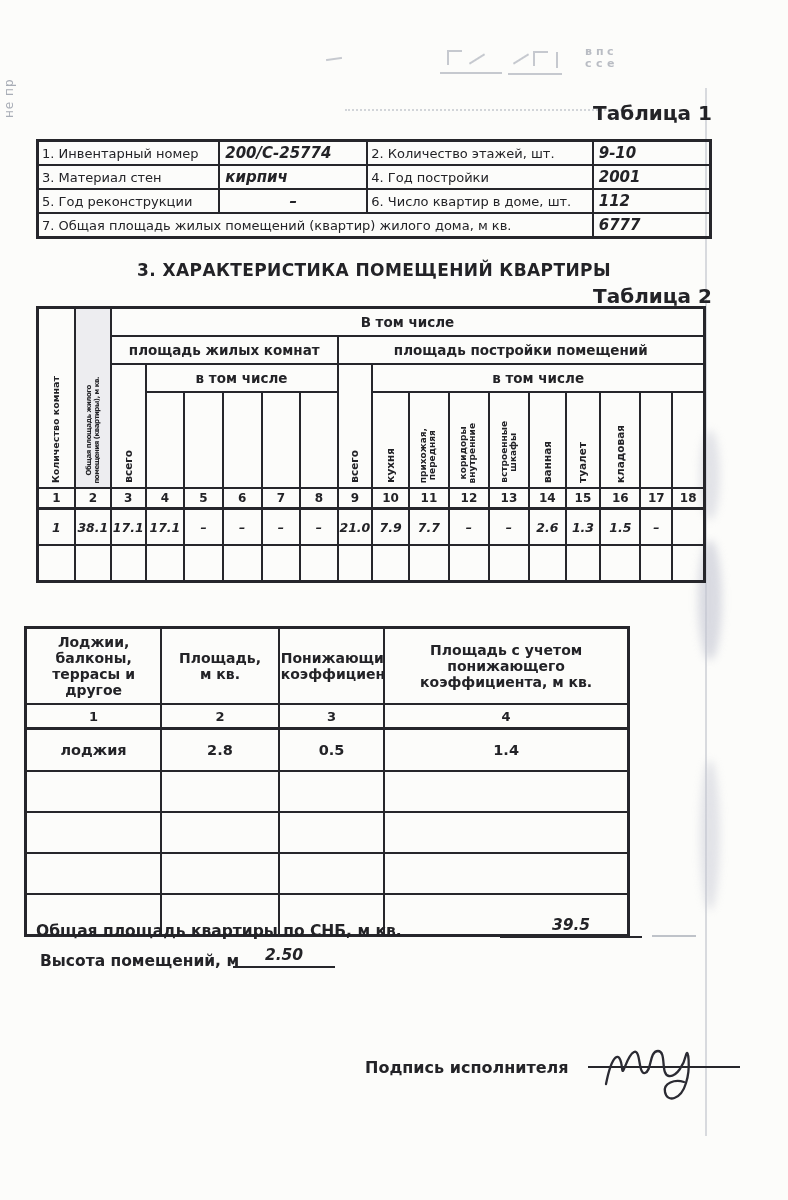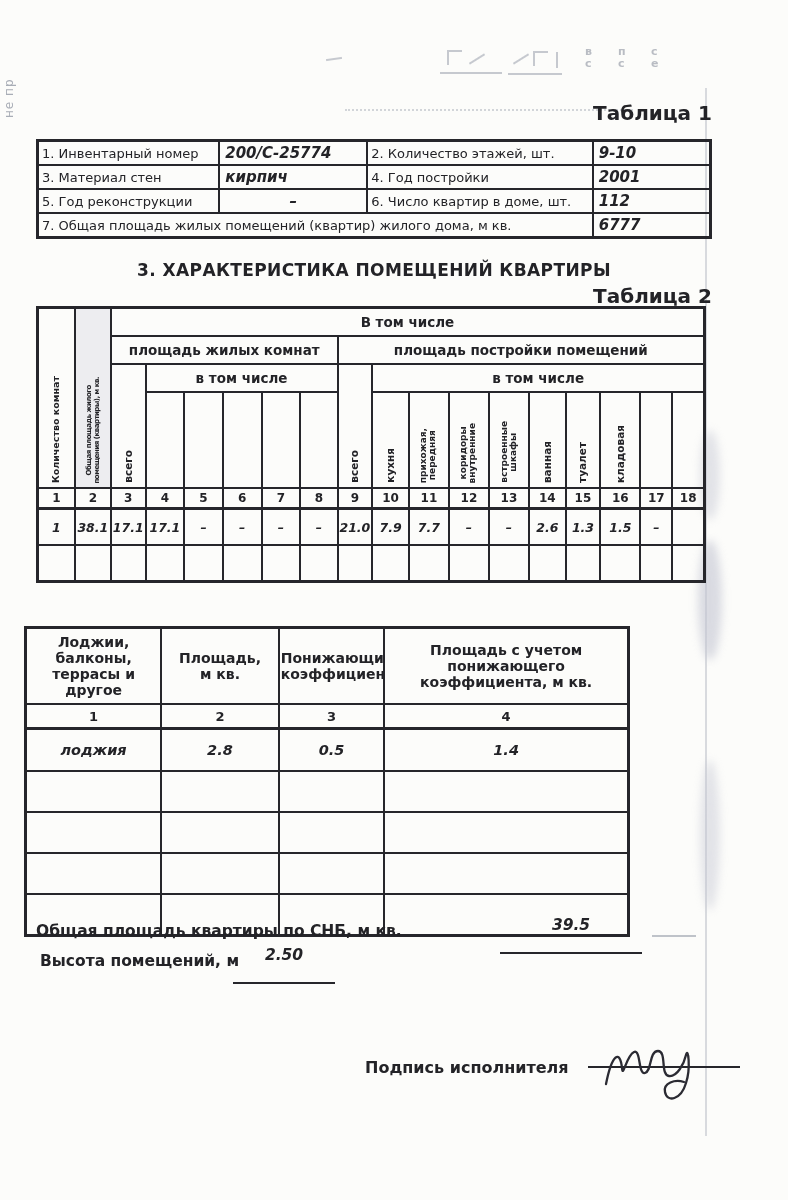--- a/index.html
+++ b/index.html
@@ -11,21 +11,21 @@
   
   .art { color:#8d93a0; opacity:.75; filter:blur(.4px); }
   .art-left {
     position:absolute; left:2px; top:48px; height:70px;
     writing-mode:vertical-rl; transform:rotate(180deg);
     font-size:12px; letter-spacing:1px;
   }
   .mkline { position:absolute; background:#9aa0ac; opacity:.55; filter:blur(.4px); }
   .mkbox  { position:absolute; border-left:2px solid #9aa0ac; border-top:2px solid #9aa0ac;
             width:13px; height:13px; opacity:.55; filter:blur(.4px); }
-  .stacks { position:absolute; left:585px; top:46px; display:flex; gap:22px; opacity:.6; filter:blur(.5px); }
+  .stacks { position:absolute; left:585px; top:46px; display:flex; gap:0; opacity:.6; filter:blur(.5px); }
   .stacks span { display:inline-block; width:1em; font-size:11px; line-height:1.1;
                  word-break:break-all; color:#8d93a0; font-weight:700; }
   .bleedline { position:absolute; left:345px; top:109px; width:288px;
                border-top:2px dotted #aab0ba; opacity:.5; filter:blur(.3px); }
   .scanline-right { position:absolute; left:705px; top:88px; width:2px; height:1048px;
                     background:#b4b7c1; opacity:.5; }
   .smudge { position:absolute; background:#c3c5d2; border-radius:50%; filter:blur(4px); opacity:.45; }
   
   .caption { position:absolute; width:676px; left:36px; text-align:right;
              font-weight:700; font-size:20px; }
@@ -53,26 +53,26 @@
   .vt.tiny  { font-size:7px; letter-spacing:-.5px; line-height:1.15; }
   .vt.mid   { font-size:9.5px; }
   .t2 .shade { background:#ededf0; }
   .t2 .numrow td { height:18px; font-weight:700; font-size:12px; }
   .t2 .datarow td { height:34px; font-weight:700; font-style:italic; font-size:12.5px; border-top-width:3px; }
   .t2 .emptyrow td { height:34px; }
   
   .t3 { position:absolute; left:24px; top:626px; width:606px; }
   .t3 .hdr td { height:72px; font-weight:700; font-size:14px; text-align:center; vertical-align:middle; line-height:1.15; }
   .t3 .numrow td { height:20px; font-weight:700; font-size:13px; text-align:center; }
-  .t3 .datarow td { height:38px; font-weight:700; font-style:italic; font-size:14.5px; text-align:center; border-top-width:3px; }
+  .t3 .datarow td { height:38px; font-weight:700; font-size:14.5px; text-align:center; border-top-width:3px; }
   .t3 .emptyrow td { height:37px; }
   
   .foot-line { position:absolute; font-weight:700; font-size:15.5px; }
   .uval { position:absolute; text-align:center; font-weight:700; font-style:italic;
-          font-size:15.5px; border-bottom:2px solid #26262b; padding-bottom:18px; }
+          font-size:15.5px; border-bottom:2px solid #26262b; padding-bottom:2px; }
   .uline-ext { position:absolute; border-bottom:2px solid #8d93a0; opacity:.55; }
   .sig-underline { position:absolute; left:588px; top:1066px; width:152px;
                    border-bottom:2px solid #26262b; }
   .sig-svg { position:absolute; left:592px; top:1032px; }
 </style>
 </head>
 <body>
 
 <div class="page">
 

